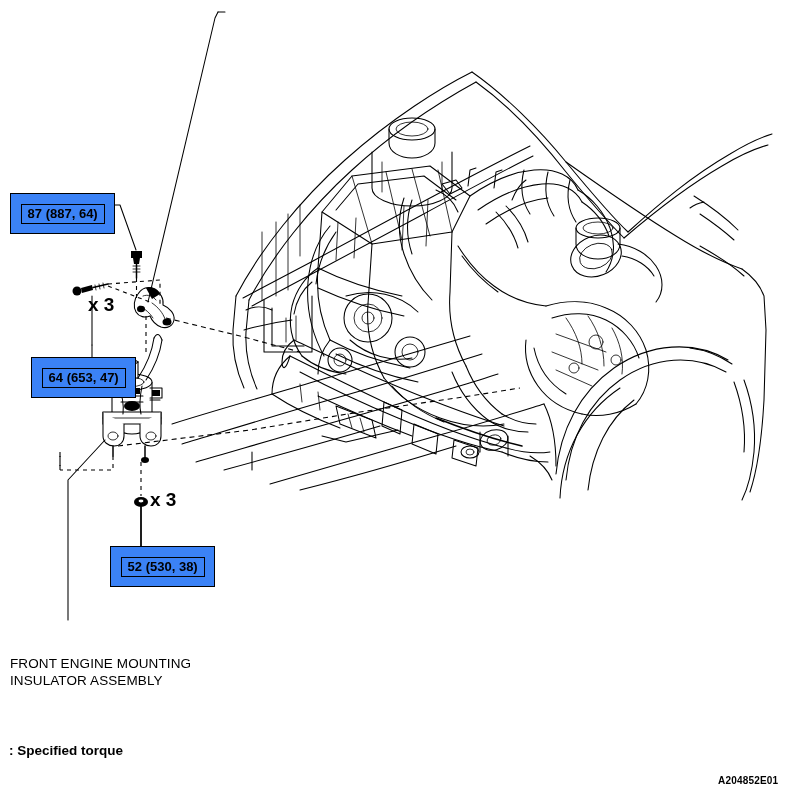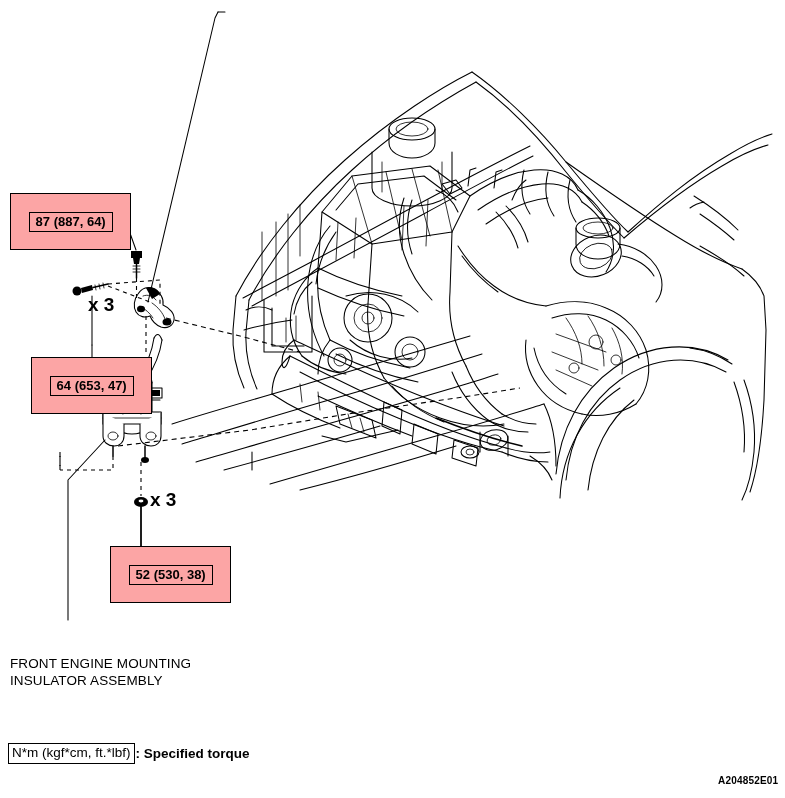--- a/index.html
+++ b/index.html
@@ -38,22 +38,22 @@
     top: 4px;
   }
   #label-front {
     left: 10px;
     top: 626px;
     margin-top: 29px;
   }
   .torque-box {
     position: absolute;
     border: 1.4px solid #000;
-    background: #fca5a5;
-    padding: 16px;
+    background: #3b82f6;
+    padding: 8px;
   }
   .torque-box .inner {
     border: 1.4px solid #000;
     margin: 1.6px;
     padding: 1px 6px 2px 6px;
     font-size: 13px;
     font-weight: bold;
     line-height: 15px;
     white-space: pre;
   }
@@ -431,19 +431,18 @@
   </div>
 
   <div class="torque-box" id="torque-52">
     <div class="inner">52 (530, 38)</div>
   </div>
 
   <div class="mult" id="mult-upper">x 3</div>
   <div class="mult" id="mult-lower">x 3</div>
 
   <div id="legend">
-    <span id="legend-box">N*m (kgf*cm, ft.*lbf)</span>
     <span id="legend-text">: Specified torque</span>
   </div>
 
   <div id="drawing-id">A204852E01</div>
 
 </div>
 
 </body></html>

